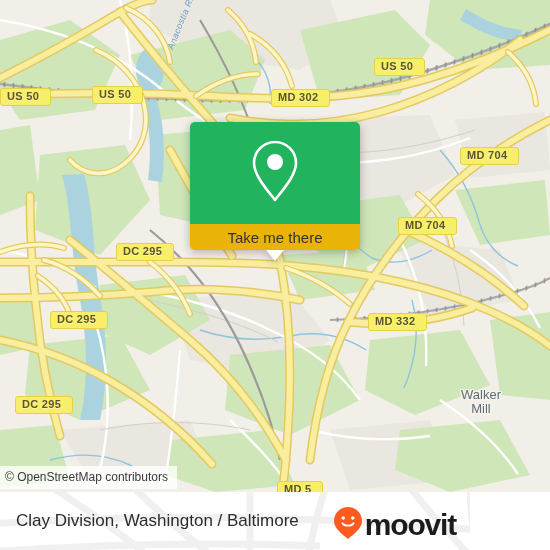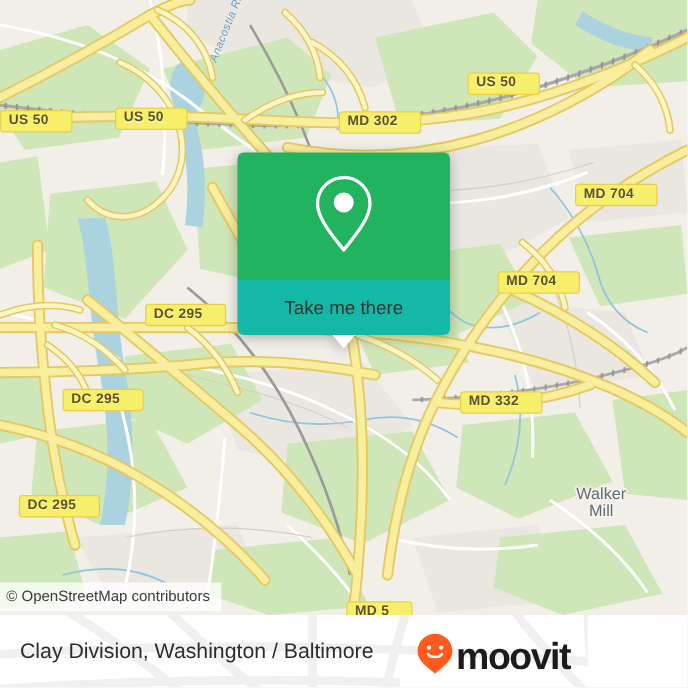--- a/index.html
+++ b/index.html
@@ -18,21 +18,21 @@
   
   .shield{
     position:absolute;
     background:#f7ef6a;
     border:1.4px solid #e8cf4a;
     border-radius:3px;
     color:#5d5324;
     font-size:11px;
     font-weight:bold;
     letter-spacing:.3px;
-    padding:2px 18px 3px 6px;
+    padding:2px 11px 3px 6px;
     line-height:11px;
     white-space:nowrap;
     box-sizing:border-box;
     text-shadow:0 1px 0 rgba(255,255,255,.45);
   }
 
   
   .place-label{
     position:absolute;
     color:#5f6b72;
@@ -64,23 +64,23 @@
     width:170px;
     filter:drop-shadow(0 2px 5px rgba(0,0,0,.28));
   }
   #callout-head{
     background:#22b35e;
     border-radius:5px 5px 0 0;
     height:102px;
     display:flex;align-items:center;justify-content:center;
   }
   #callout-foot{
-    background:#14b8a6;
+    background:#eab308;
     border-radius:0 0 5px 5px;
-    height:44px;
+    height:26px;
     display:flex;align-items:center;justify-content:center;
     position:relative;
   }
   #callout-foot-label{
     color:#333333;
     font-size:15px;
     line-height:15px;
   }
   #callout-tail{
     position:absolute;

